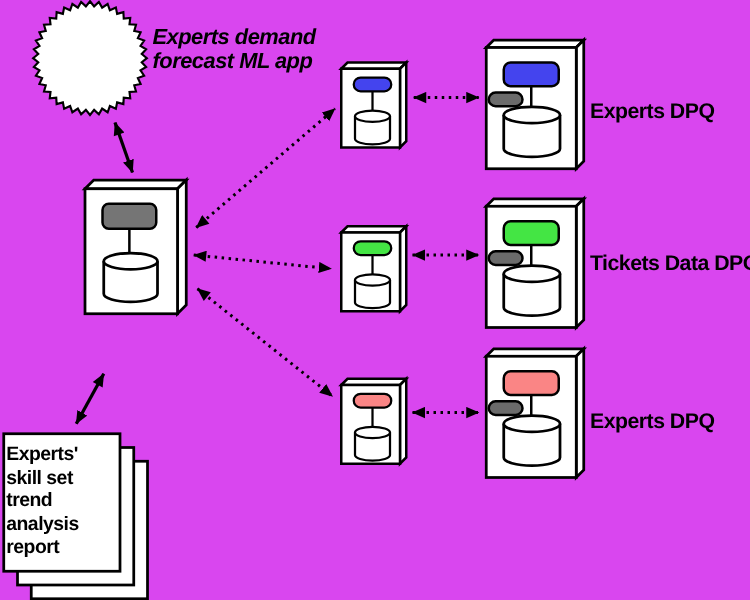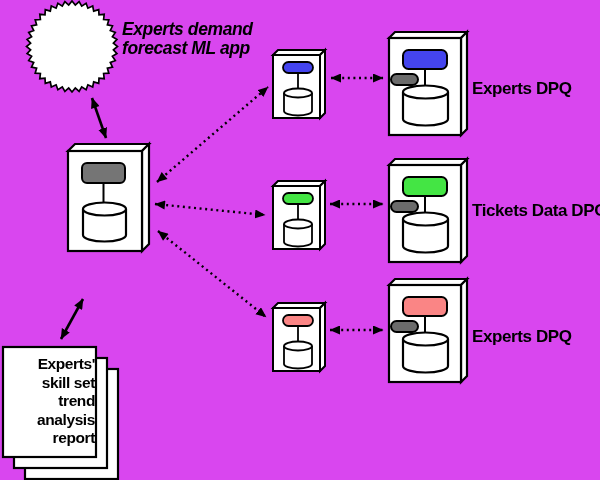--- a/index.html
+++ b/index.html
@@ -43,21 +43,21 @@
     font-size: 17px;
     line-height: 19px;
     text-align: center;
   }
   .lbl-report {
     left: 5px;
     top: 355px;
     width: 90px;
     font-size: 15.5px;
     line-height: 18.5px;
-    text-align: right;
+    text-align: left;
   }
   .lbl-dpq {
     left: 472px;
     font-size: 17px;
     line-height: 18px;
     white-space: nowrap;
     text-align: left;
   }
   .lbl-dpq-0 { top: 80px; }
   .lbl-dpq-1 { top: 202px; }

